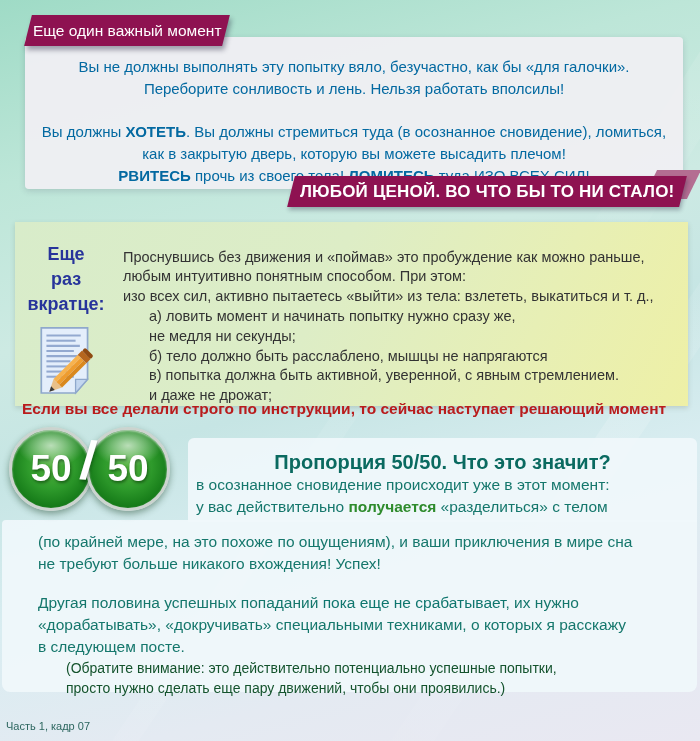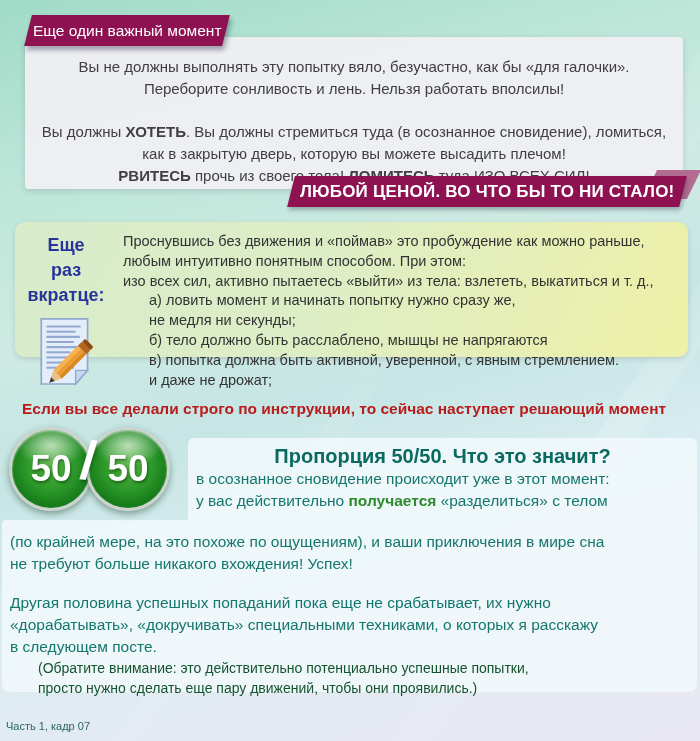--- a/index.html
+++ b/index.html
@@ -15,59 +15,59 @@
 
   
   .top-badge{position:absolute;left:28px;top:15px;width:198px;height:31px;background:#8e1251;
     transform:skewX(-14deg);box-shadow:3px 4px 5px rgba(30,30,55,.38);
     display:flex;align-items:center;justify-content:center;z-index:5;}
   .top-badge span{transform:skewX(14deg);color:#fff;font-size:15.5px;white-space:nowrap;}
 
   
   .white-box{position:absolute;left:25px;top:37px;width:658px;height:152px;
     background:rgba(238,238,243,.97);border-radius:4px;box-shadow:0 2px 6px rgba(60,60,90,.18);z-index:1;}
-  .wline{white-space:nowrap;text-align:center;color:#404040;font-size:15px;line-height:22px;}
+  .wline{white-space:nowrap;text-align:center;color:#0369a1;font-size:15px;line-height:22px;}
   .wb-p1{margin-top:19px;}
   .wb-p2{margin-top:21px;}
   .wbold{font-weight:bold;}
 
   
   .banner-fold{position:absolute;left:650px;top:170px;width:44px;height:29px;background:#b46d92;
     transform:skewX(-26deg);z-index:4;}
   .banner{position:absolute;left:291px;top:176px;width:392px;height:31px;background:#8e1251;
     transform:skewX(-14deg);box-shadow:2px 3px 4px rgba(30,30,55,.32);
     display:flex;align-items:center;justify-content:center;z-index:6;}
   .banner span{transform:skewX(14deg);color:#fff;font-weight:bold;font-size:17px;white-space:nowrap;letter-spacing:.2px;}
 
   
-  .green-box{position:absolute;left:15px;top:222px;width:673px;height:135px;border-radius:10px;
+  .green-box{position:absolute;left:15px;top:222px;width:673px;height:184px;border-radius:0;
     background:linear-gradient(115deg,#d8ecca 0%,#ddedc6 45%,#e7efb5 75%,#eef0a6 100%);
-    box-shadow:0 2px 5px rgba(80,90,60,.20);display:flex;z-index:1;}
+    box-shadow:0 2px 5px rgba(80,90,60,.20);display:flex;z-index:1;align-items:flex-end;}
   .recap-left{flex:none;width:92px;padding:11px 0 0 10px;}
   .recap-label{width:82px;text-align:center;color:#27349b;font-weight:bold;font-size:18px;line-height:25px;}
   .recap-icon{margin:7px 0 0 6px;}
   .recap-right{padding:10px 0 0 6px;}
   .rline{white-space:nowrap;color:#333;font-size:14.5px;line-height:19.8px;}
   .rind{padding-left:26px;}
 
   
   .instruction{position:absolute;left:22px;top:400px;color:#b91c1c;font-weight:bold;font-size:15.5px;white-space:nowrap;z-index:2;}
 
   
   .panel-top{position:absolute;left:188px;top:438px;width:509px;height:84px;
     background:rgba(240,247,251,.92);border-radius:6px 6px 0 0;z-index:1;}
   .panel-bottom{position:absolute;left:2px;top:520px;width:695px;height:172px;
     background:rgba(240,247,251,.92);border-radius:4px 0 8px 8px;z-index:1;}
-  .prop-heading{margin-top:7px;text-align:center;color:#0a6a60;font-weight:bold;font-size:20px;white-space:nowrap;}
+  .prop-heading{margin-top:13px;text-align:center;color:#0a6a60;font-weight:bold;font-size:20px;white-space:nowrap;}
   .tline{white-space:nowrap;color:#15776c;font-size:15.5px;line-height:22px;padding-left:8px;}
   .panel-top .tline:first-of-type{margin-top:3px;}
   .bteal{font-weight:bold;}
   .bgreen{font-weight:bold;color:#2e8b2c;}
   .red{color:#0f766e;margin-top:36px;}
-  .pb-content{padding-top:11px;}
+  .pb-content{padding-top:11px;padding-left:28px;}
   .gap{height:17px;}
   .nline{white-space:nowrap;color:#14532d;font-size:14px;line-height:20px;padding-left:36px;}
 
   
   .fifty{position:absolute;left:9px;top:427px;display:flex;z-index:3;}
   .coin{width:84px;height:84px;border-radius:50%;box-sizing:border-box;
     background:radial-gradient(ellipse 60% 38% at 50% 20%,rgba(255,255,255,.66),rgba(255,255,255,0) 72%),
                radial-gradient(circle at 50% 45%,#53b43f 0%,#2f9b2c 40%,#157a18 72%,#0b5c10 100%);
     border:3px solid #ccd4cf;box-shadow:0 3px 7px rgba(20,60,30,.45), inset 0 1px 2px rgba(255,255,255,.6);
     display:flex;align-items:center;justify-content:center;}

